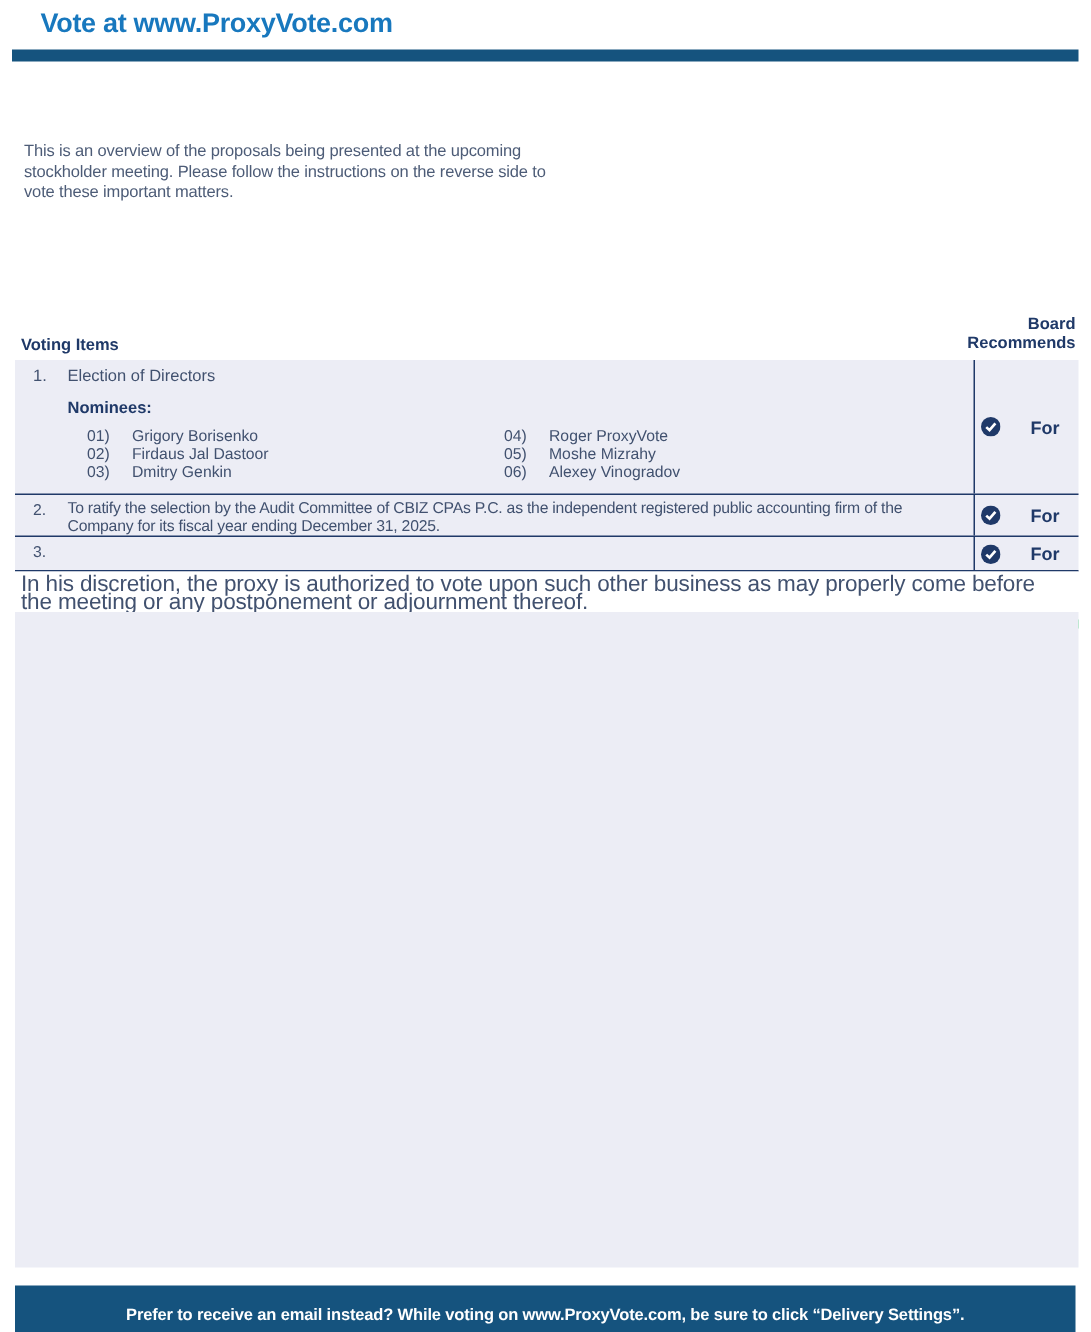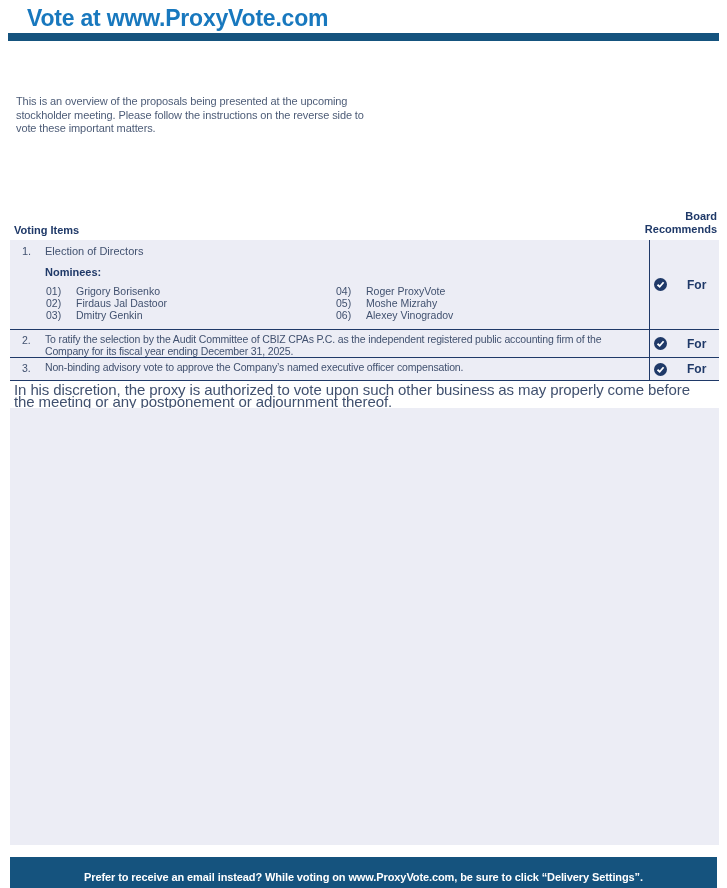--- a/index.html
+++ b/index.html
@@ -1,19 +1,19 @@
 <!DOCTYPE html>
 <html><head>
 <meta charset="utf-8">
 <style>
   html,body{margin:0;padding:0;background:#fff;}
   .page{position:relative;width:727px;height:888px;background:#ffffff;
         font-family:"Liberation Sans",sans-serif;overflow:hidden;}
 
-  .site-title{position:absolute;left:27px;top:5px;font-size:23px;font-weight:bold;
+  .site-title{position:absolute;left:27px;top:5px;font-size:18px;font-weight:bold;
               color:#1878BE;letter-spacing:-0.2px;}
   .top-rule{position:absolute;left:8px;top:33px;width:711px;height:8px;background:#15537E;}
 
   .notice-heading{position:absolute;left:16px;top:60px;font-size:19px;font-weight:bold;
                   color:#1E4B7C;letter-spacing:-0.2px;}
   .notice-body{position:absolute;left:16px;top:95px;width:352px;font-size:11px;
                line-height:13.5px;color:#4D5C77;letter-spacing:-0.1px;}
 
   .col-head{position:absolute;font-size:11px;font-weight:bold;color:#1F3968;}
   .col-head.items{left:14px;top:224px;}
@@ -28,21 +28,21 @@
   .row2{height:28px;}
   .row3{height:23px;}
 
   .itemtext, .nominee-name, .nnum, .rownum, .discretion{color:#41516F;}
   .row1 .line1{position:absolute;top:5px;left:0;font-size:11px;}
   .rownum{position:absolute;left:12px;top:0;font-size:11px;}
   .row1 .line1 .itemtext{position:absolute;left:35px;top:0;white-space:nowrap;}
   .nominees-label{position:absolute;left:35px;top:26px;font-size:11px;font-weight:bold;color:#1F3968;}
   .nom-grid{position:absolute;top:45px;left:0;width:100%;font-size:10.5px;line-height:12px;}
   .nom-col{position:absolute;top:0;}
-  .nom-col.c1{left:36px;}
+  .nom-col.c1{left:48px;}
   .nom-col.c2{left:326px;}
   .nom-row{display:flex;}
   .nnum{width:30px;}
   .wraptext{position:absolute;left:35px;top:4px;right:8px;font-size:10.5px;line-height:11.5px;
             letter-spacing:-0.15px;color:#41516F;}
   .row2 .rownum,.row3 .rownum{top:4px;font-size:10.5px;}
 
   .forbadge{display:flex;align-items:center;gap:20px;font-size:12px;font-weight:bold;color:#1F3968;}
   .check-circle{width:13px;height:13px;display:block;}
 
@@ -134,21 +134,20 @@
             <path d="M4.3 8.3 L7 10.8 L11.8 5.2" stroke="#ffffff" stroke-width="2.2" fill="none"></path>
           </svg>
           <span>For</span>
         </span>
       </div>
     </div>
 
     <div class="vrow row3">
       <div class="main">
         <span class="rownum">3.</span>
-        <div class="wraptext">Non-binding advisory vote to approve the Company’s named executive officer compensation.</div>
       </div>
       <div class="rec">
         <span class="forbadge">
           <svg class="check-circle" viewBox="0 0 16 16">
             <circle cx="8" cy="8" r="8" fill="#1F3968"></circle>
             <path d="M4.3 8.3 L7 10.8 L11.8 5.2" stroke="#ffffff" stroke-width="2.2" fill="none"></path>
           </svg>
           <span>For</span>
         </span>
       </div>

